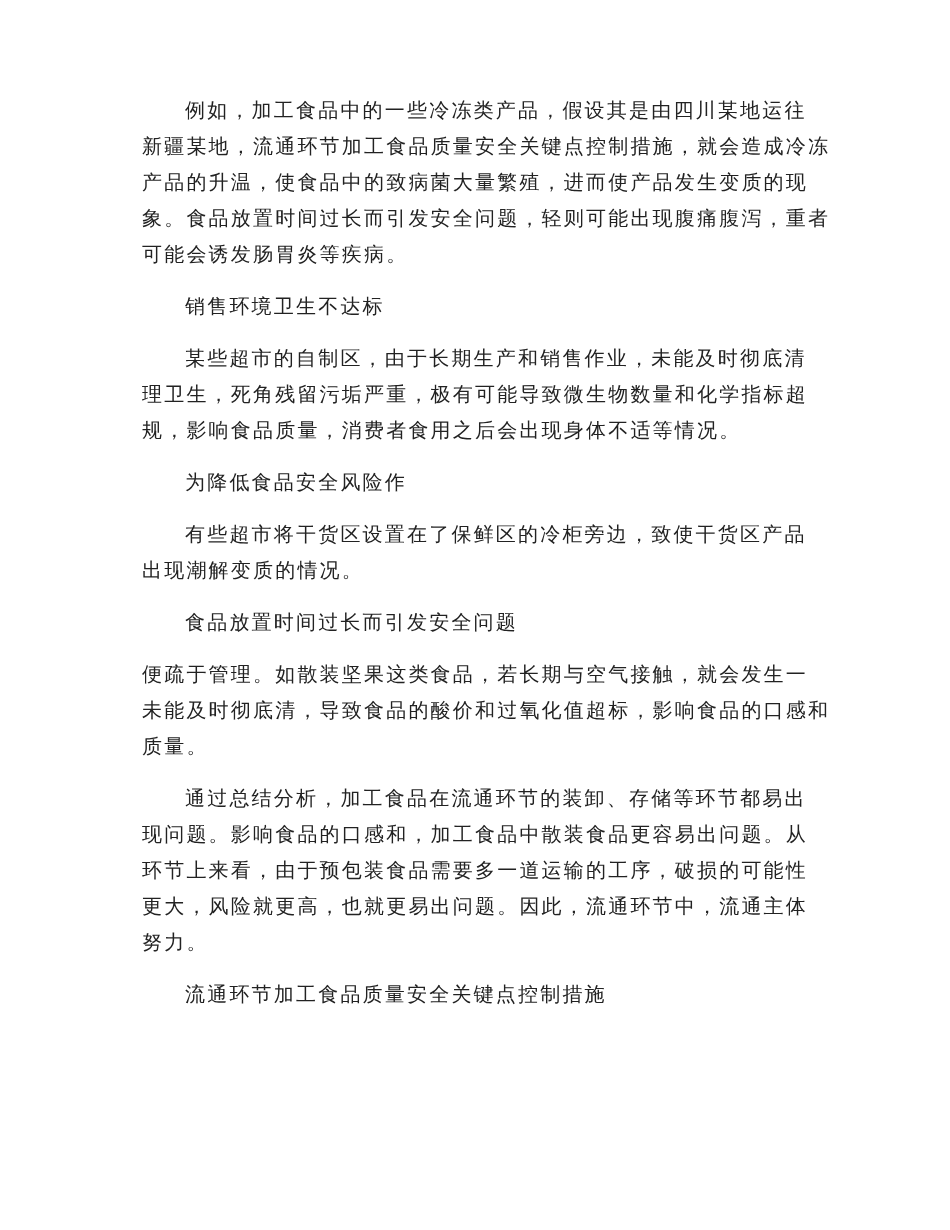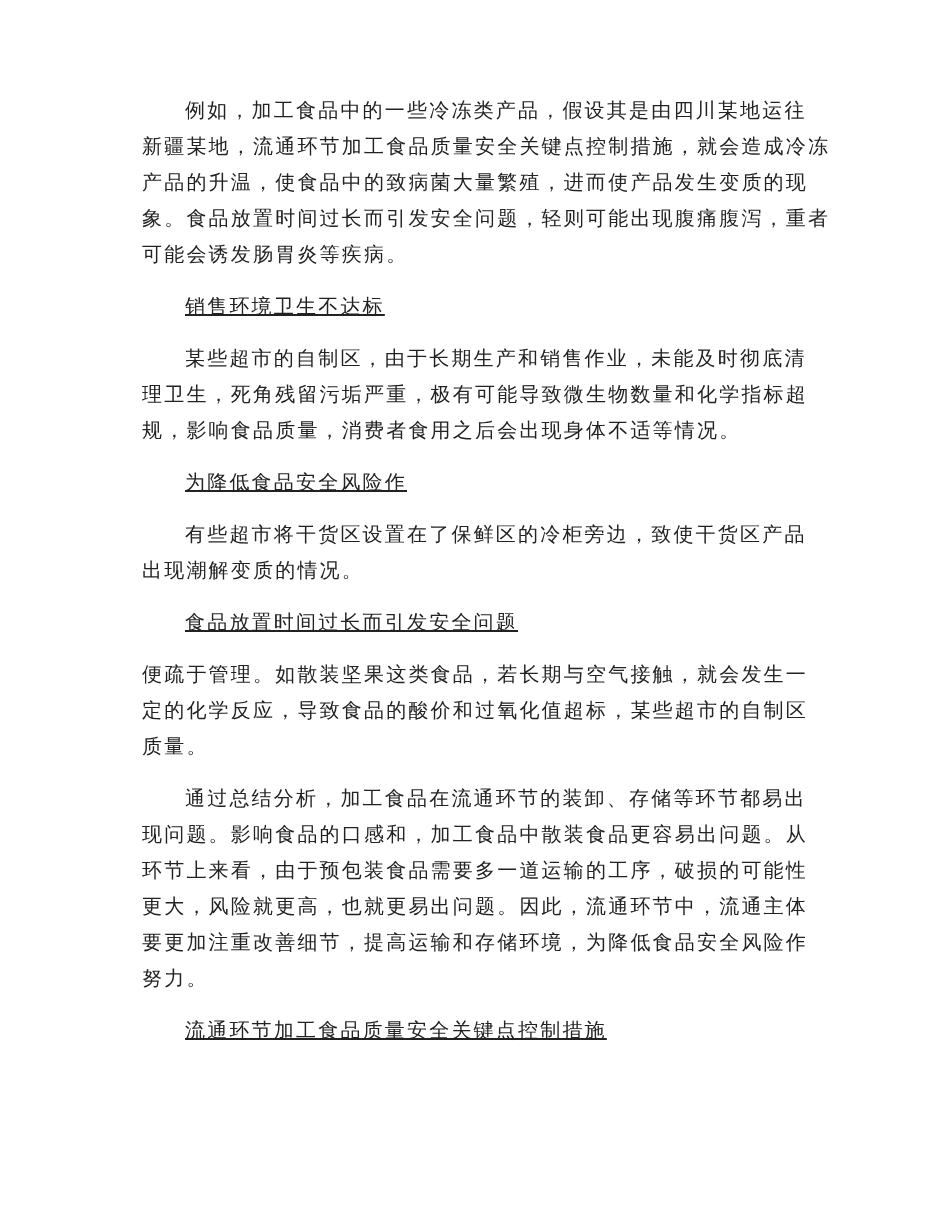--- a/index.html
+++ b/index.html
@@ -3,21 +3,21 @@
 <meta charset="utf-8">
 <style>
   html, body { margin:0; padding:0; background:#ffffff; }
   body { width:950px; height:1230px; position:relative; overflow:hidden;
          font-family:"DejaVu Sans", "Liberation Sans", sans-serif; color:#222222; }
   .page { position:absolute; left:142px; top:92px; width:650px; }
   .para { margin:0 0 16px 0; }
   .line { display:block; height:36px; line-height:36px; font-size:20px;
           letter-spacing:2.2px; white-space:nowrap; }
   .indent { padding-left:43px; }
-  .heading { margin:0 0 16px 0;text-decoration:underline; }
+  .heading { margin:0 0 16px 0; }
   .heading .line { padding-left:43px; }
 </style>
 </head>
 <body>
 
 <div class="page">
   <div class="para">
     <span class="line indent">例如，加工食品中的一些冷冻类产品，假设其是由四川某地运往</span>
     <span class="line">新疆某地，流通环节加工食品质量安全关键点控制措施，就会造成冷冻</span>
     <span class="line">产品的升温，使食品中的致病菌大量繁殖，进而使产品发生变质的现</span>
@@ -43,29 +43,28 @@
     <span class="line indent">有些超市将干货区设置在了保鲜区的冷柜旁边，致使干货区产品</span>
     <span class="line">出现潮解变质的情况。</span>
   </div>
 
   <div class="heading">
     <span class="line">食品放置时间过长而引发安全问题</span>
   </div>
 
   <div class="para">
     <span class="line">便疏于管理。如散装坚果这类食品，若长期与空气接触，就会发生一</span>
-    <span class="line">定的化学反应，导致食品的酸价和过氧化值超标，某些超市的自制区</span>
+    <span class="line">未能及时彻底清，导致食品的酸价和过氧化值超标，影响食品的口感和</span>
     <span class="line">质量。</span>
   </div>
 
   <div class="para">
     <span class="line indent">通过总结分析，加工食品在流通环节的装卸、存储等环节都易出</span>
     <span class="line">现问题。影响食品的口感和，加工食品中散装食品更容易出问题。从</span>
     <span class="line">环节上来看，由于预包装食品需要多一道运输的工序，破损的可能性</span>
     <span class="line">更大，风险就更高，也就更易出问题。因此，流通环节中，流通主体</span>
-    <span class="line">要更加注重改善细节，提高运输和存储环境，为降低食品安全风险作</span>
     <span class="line">努力。</span>
   </div>
 
   <div class="heading">
     <span class="line">流通环节加工食品质量安全关键点控制措施</span>
   </div>
 </div>
 
 </body></html>

